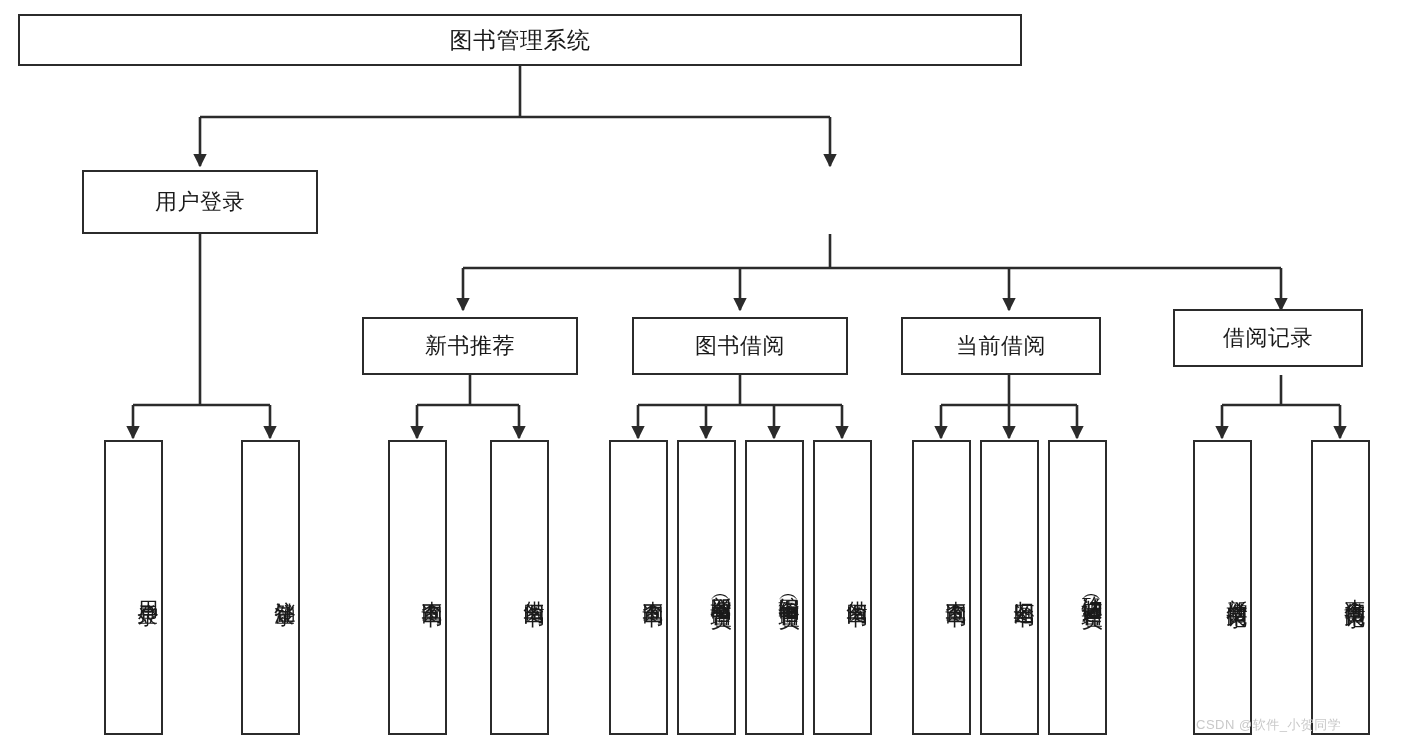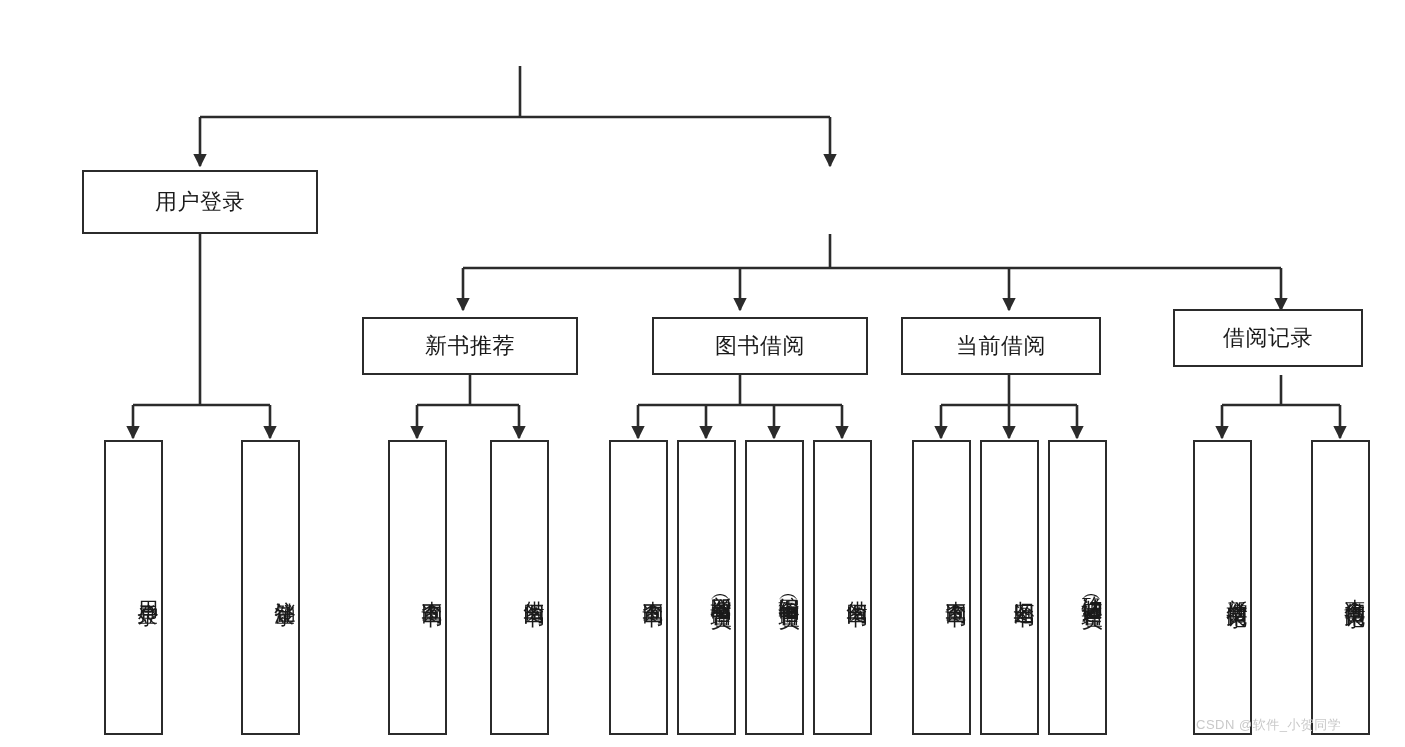--- a/index.html
+++ b/index.html
@@ -120,29 +120,32 @@
       <path d="M 1009 405 L 1009 438" marker-end="url(#arrow)"></path>
       <path d="M 1077 405 L 1077 438" marker-end="url(#arrow)"></path>
 
       <path d="M 1281 375 L 1281 405"></path>
       <path d="M 1222 405 L 1340 405"></path>
       <path d="M 1222 405 L 1222 438" marker-end="url(#arrow)"></path>
       <path d="M 1340 405 L 1340 438" marker-end="url(#arrow)"></path>
     </g>
   </svg>
 
+  <div class="node horiz root" style="left:18px; top:14px; width:1004px; height:52px;">
+    <span>图书管理系统</span>
+  </div>
 
   <div class="node horiz" style="left:82px; top:170px; width:236px; height:64px;">
     <span>用户登录</span>
   </div>
 
   <div class="node horiz" style="left:362px; top:317px; width:216px; height:58px;">
     <span>新书推荐</span>
   </div>
-  <div class="node horiz" style="left:632px; top:317px; width:216px; height:58px;margin-left:20px;">
+  <div class="node horiz" style="left:632px; top:317px; width:216px; height:58px;">
     <span>图书借阅</span>
   </div>
   <div class="node horiz" style="left:901px; top:317px; width:200px; height:58px;">
     <span>当前借阅</span>
   </div>
   <div class="node horiz" style="left:1173px; top:309px; width:190px; height:58px;">
     <span>借阅记录</span>
   </div>
 
   <div class="node vert" style="left:104px; top:440px; width:59px; height:295px;">

